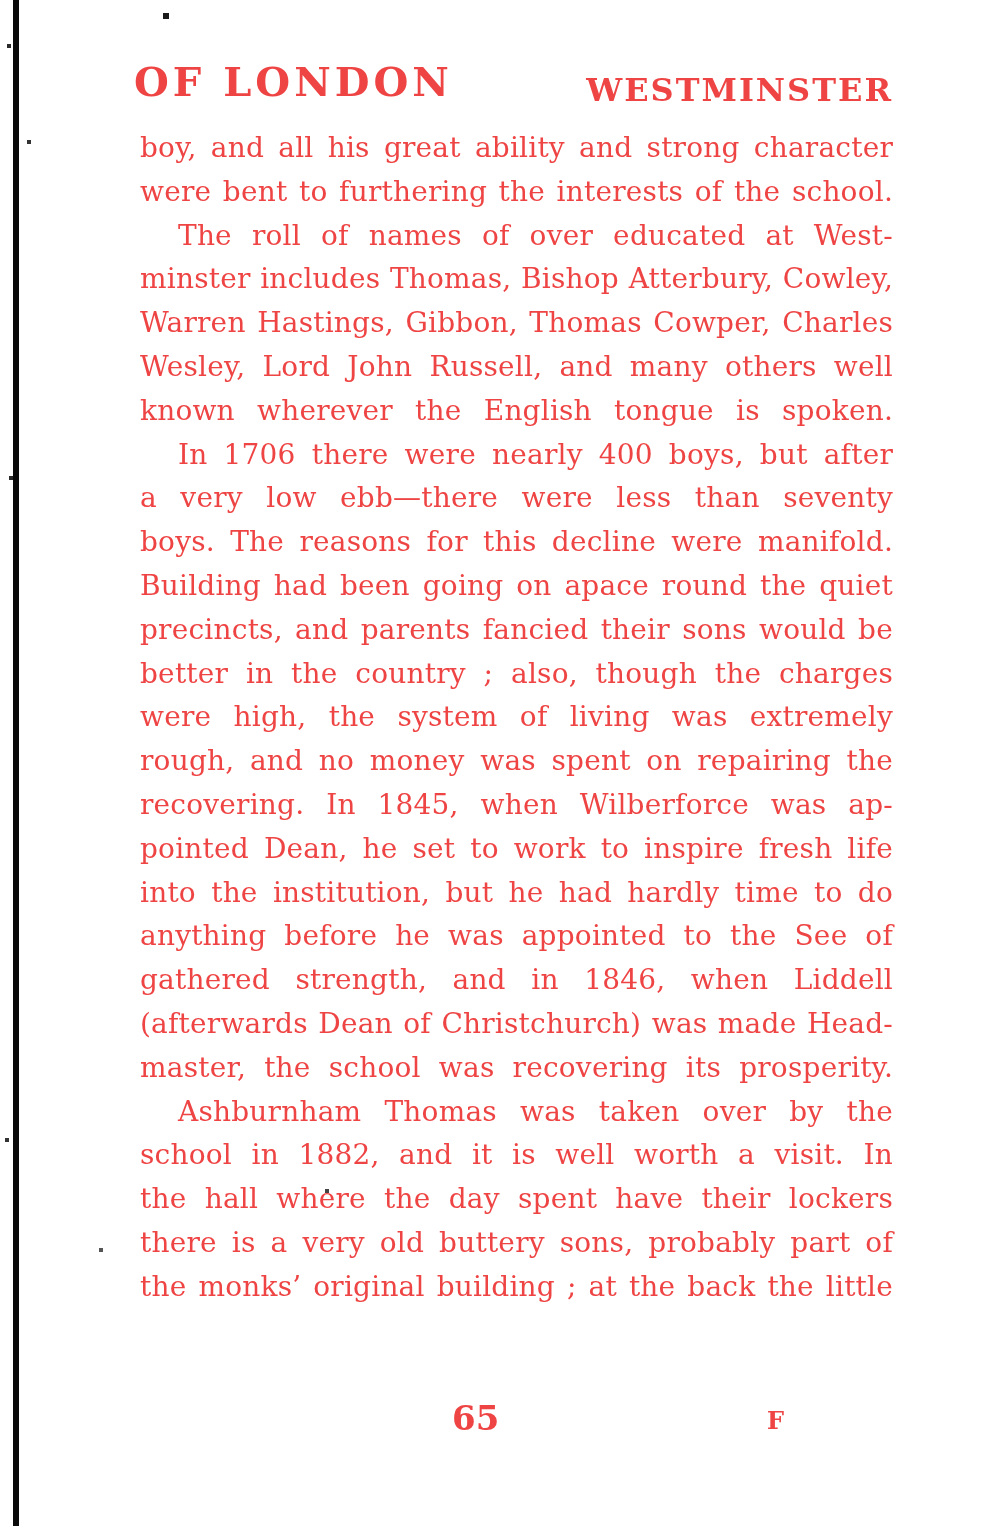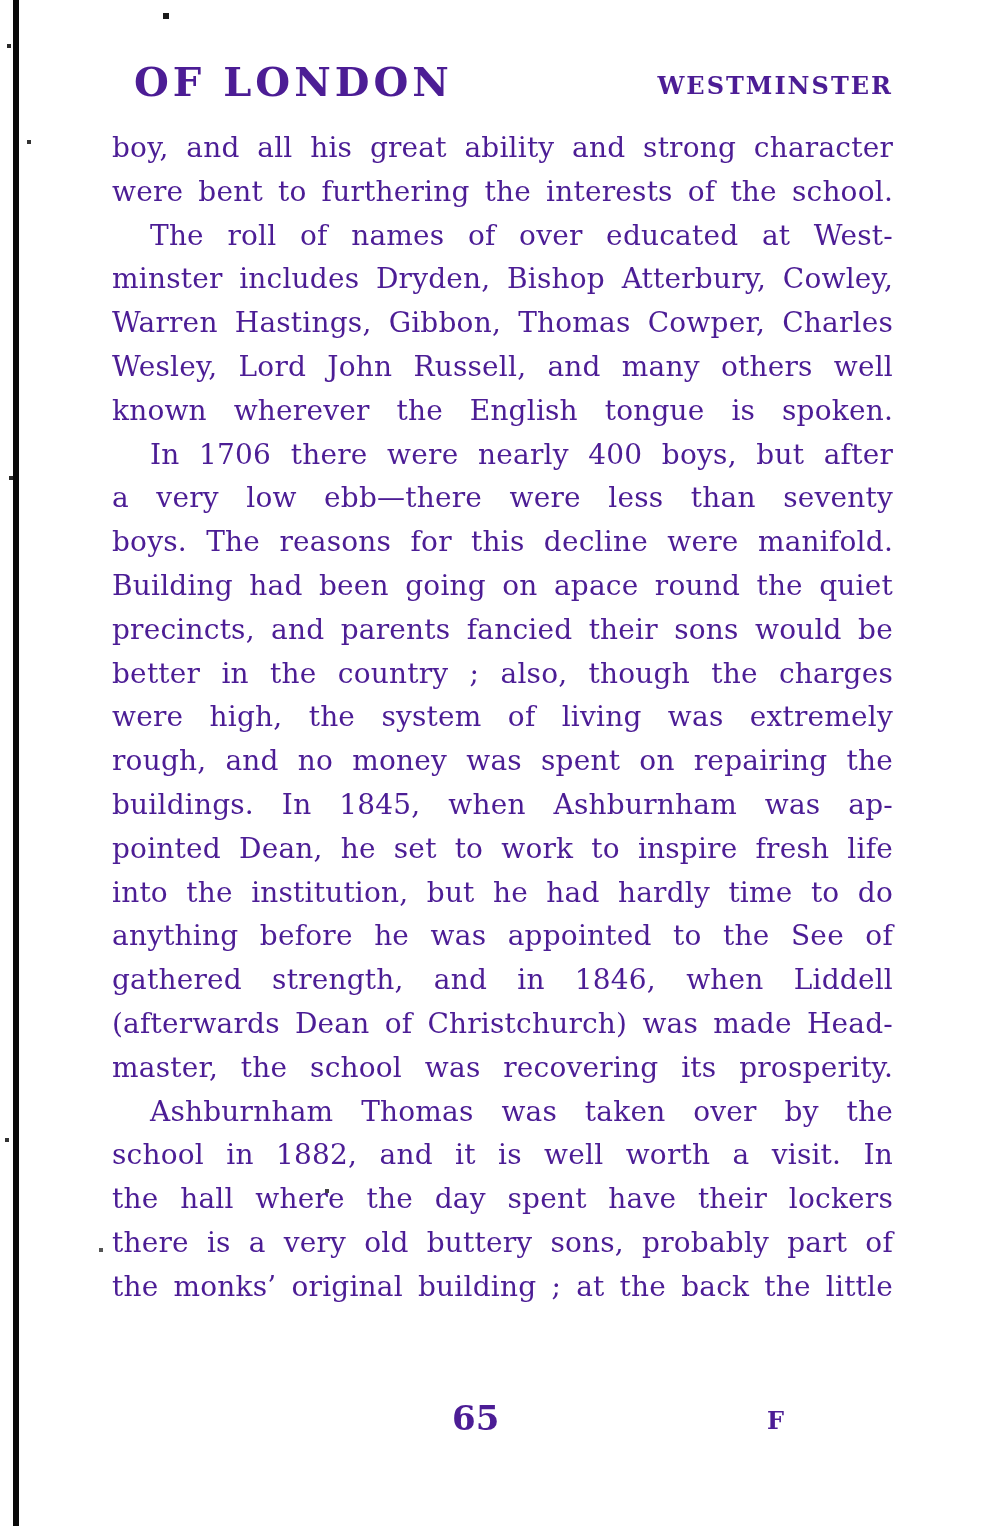--- a/index.html
+++ b/index.html
@@ -7,21 +7,21 @@
     padding: 0;
     background: #e8e8e8;
   }
   .page {
     position: relative;
     width: 1000px;
     height: 1526px;
     background: #ffffff;
     overflow: hidden;
     font-family: "DejaVu Serif", serif;
-    color: #4c1d95;
+    color: #ef4444;
   }
   .spine-rule {
     position: absolute;
     left: 13px;
     top: 0;
     width: 6px;
     height: 100%;
     background: #0a0a0a;
   }
   .specks {
@@ -58,38 +58,39 @@
     top: 0;
     font-size: 40px;
     font-weight: 700;
     letter-spacing: 4px;
     white-space: nowrap;
   }
   .head-right {
     position: absolute;
     right: 0;
     top: 13px;
-    font-size: 24px;
+    font-size: 32px;
     font-weight: 700;
     letter-spacing: 2px;
     white-space: nowrap;
   }
   .body-text {
     position: absolute;
     top: 126px;
     left: 0;
     width: 100%;
     font-size: 28px;
     line-height: 43.8px;
     letter-spacing: 0.2px;
   }
   .line {
     text-align: justify;
     text-align-last: justify;
     white-space: normal;
+    margin-left: 28px;
   }
   .line.indent {
     text-indent: 38px;
   }
   .footer {
     position: absolute;
     top: 1398px;
     left: 0;
     width: 100%;
     height: 46px;
@@ -122,33 +123,33 @@
 
     <div class="running-head">
       <span class="head-left">OF LONDON</span>
       <span class="head-right">WESTMINSTER</span>
     </div>
 
     <div class="body-text" id="body-text">
         <div class="line">boy, and all his great ability and strong character</div>
         <div class="line">were bent to furthering the interests of the school.</div>
         <div class="line indent">The roll of names of over educated at West-</div>
-        <div class="line">minster includes Dryden, Bishop Atterbury, Cowley,</div>
+        <div class="line">minster includes Thomas, Bishop Atterbury, Cowley,</div>
         <div class="line">Warren Hastings, Gibbon, Thomas Cowper, Charles</div>
         <div class="line">Wesley, Lord John Russell, and many others well</div>
         <div class="line">known wherever the English tongue is spoken.</div>
         <div class="line indent">In 1706 there were nearly 400 boys, but after</div>
         <div class="line">a very low ebb—there were less than seventy</div>
         <div class="line">boys.  The reasons for this decline were manifold.</div>
         <div class="line">Building had been going on apace round the quiet</div>
         <div class="line">precincts, and parents fancied their sons would be</div>
         <div class="line">better in the country ; also, though the charges</div>
         <div class="line">were high, the system of living was extremely</div>
         <div class="line">rough, and no money was spent on repairing the</div>
-        <div class="line">buildings.  In 1845, when Ashburnham was ap-</div>
+        <div class="line">recovering.  In 1845, when Wilberforce was ap-</div>
         <div class="line">pointed Dean, he set to work to inspire fresh life</div>
         <div class="line">into the institution, but he had hardly time to do</div>
         <div class="line">anything before he was appointed to the See of</div>
         <div class="line">gathered strength, and in 1846, when Liddell</div>
         <div class="line">(afterwards Dean of Christchurch) was made Head-</div>
         <div class="line">master, the school was recovering its prosperity.</div>
         <div class="line indent">Ashburnham Thomas was taken over by the</div>
         <div class="line">school in 1882, and it is well worth a visit.  In</div>
         <div class="line">the hall where the day spent have their lockers</div>
         <div class="line">there is a very old buttery sons, probably part of</div>

